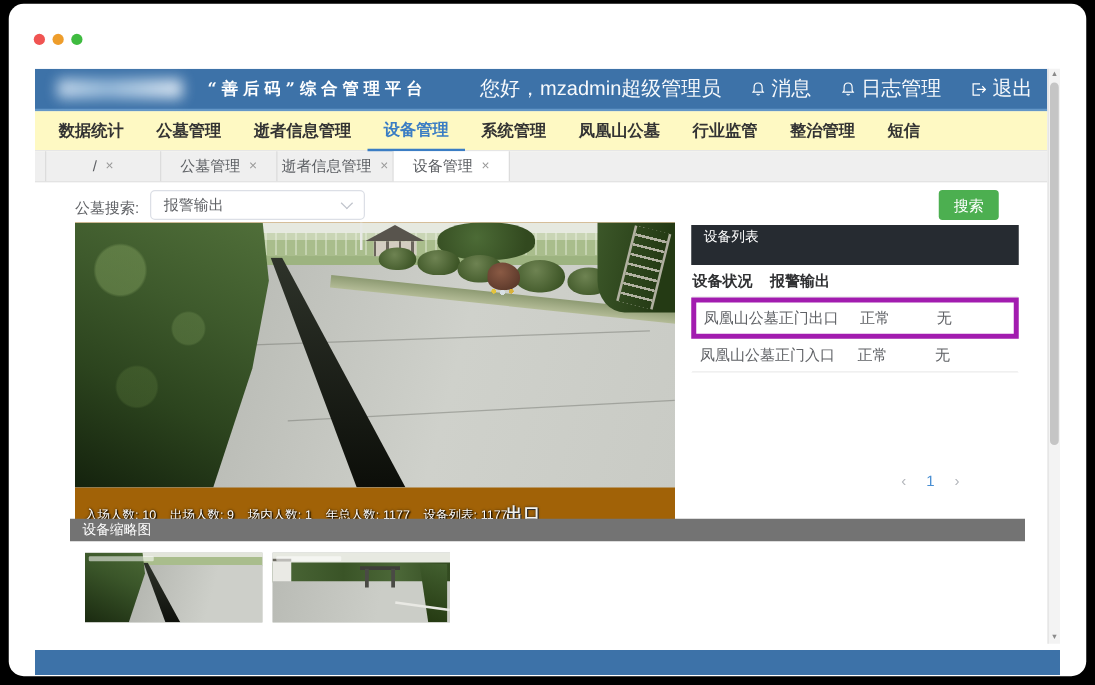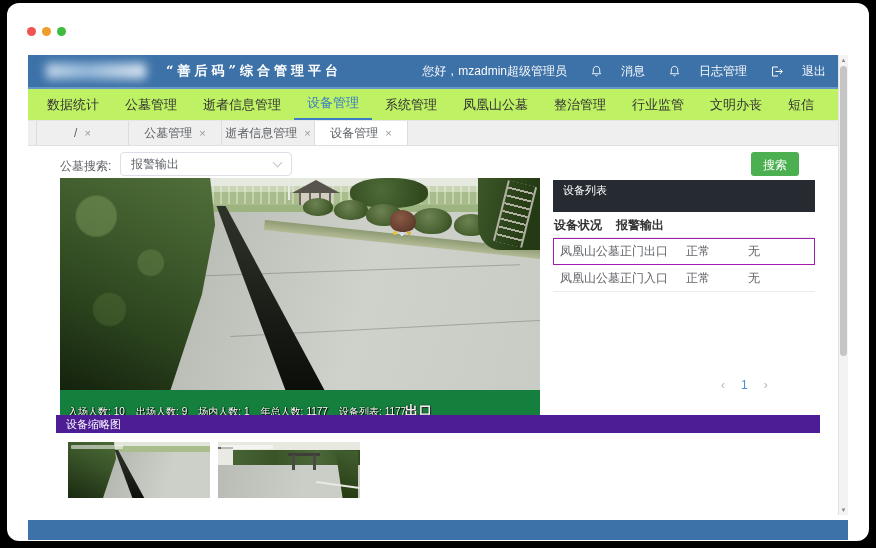--- a/index.html
+++ b/index.html
@@ -14,45 +14,45 @@
 
   
   .app{position:absolute;left:21px;top:52px;width:820px;height:460px;background:#fff;font-size:12px;color:#333;}
   .page{position:absolute;left:0;top:0;width:810px;height:460px;overflow:hidden;}
 
   
   .app-header{height:33px;background:#3d72a8;border-bottom:2px solid #6497c7;display:flex;align-items:center;padding:16px 12px;color:#fff;box-sizing:border-box;}
   .logo-blur{width:100px;height:16px;margin-left:6px;border-radius:3px;
      background:linear-gradient(90deg,#cfe0f0,#9fc0de 40%,#e8f0f8);filter:blur(5px);opacity:.9;}
   .app-title{margin-left:20px;font-family:"DejaVu Serif","Liberation Serif",serif;font-weight:bold;font-size:13px;letter-spacing:4px;white-space:nowrap;}
-  .header-right{margin-left:auto;display:flex;align-items:center;gap:24px;font-size:12px;color:rgba(255,255,255,.96);white-space:nowrap;}
-  .hr-item{display:flex;align-items:center;gap:19px;cursor:pointer;}
+  .header-right{margin-left:auto;display:flex;align-items:center;gap:24px;font-size:16px;color:rgba(255,255,255,.96);white-space:nowrap;}
+  .hr-item{display:flex;align-items:center;gap:5px;cursor:pointer;}
   .hr-item svg{display:block;}
 
   
-  .navbar{height:31px;background:#bef264;border-bottom:1px solid #e6e6e6;display:flex;align-items:flex-end;padding-left:6px;box-sizing:content-box;}
+  .navbar{height:31px;background:#fef9c3;border-bottom:1px solid #e6e6e6;display:flex;align-items:center;padding-left:6px;box-sizing:content-box;font-weight:bold;}
   .nav-item{padding:0 13px;line-height:31px;font-size:13px;color:#333;cursor:pointer;box-sizing:border-box;}
   .nav-item.active{color:#3b7dc4;border-bottom:2px solid #3b7dc4;}
 
   
   .tabbar{height:24px;background:#efefef;border-bottom:1px solid #e0e0e0;display:flex;}
   .tab{width:93px;display:flex;align-items:center;justify-content:center;gap:7px;font-size:12px;color:#5c5f63;border-right:1px solid #dcdcdc;cursor:pointer;box-sizing:border-box;}
   .tab:first-child{margin-left:8px;border-left:1px solid #dcdcdc;}
   .tab.active{background:#fff;}
   .tab-close{color:#999;font-size:11px;line-height:1;}
 
   
   .content{position:relative;height:368px;background:#fff;}
   .search-label{position:absolute;left:32px;top:12px;font-size:12px;color:#606266;}
   .search-select{position:absolute;left:92px;top:6px;width:172px;height:24px;border:1px solid #dcdfe6;border-radius:4px;background:#fff;display:flex;align-items:center;padding:0 10px;box-sizing:border-box;color:#606266;font-size:12px;cursor:pointer;}
   .chev{width:6px;height:6px;border-right:1px solid #c0c4cc;border-bottom:1px solid #c0c4cc;transform:rotate(45deg);margin-left:auto;margin-top:-3px;}
   .search-btn{position:absolute;left:723px;top:6px;width:48px;height:24px;background:#4caf50;border:none;border-radius:3px;color:#fff;font-size:12px;text-align:center;line-height:24px;cursor:pointer;}
 
   
-  .video{position:absolute;left:32px;top:32px;width:480px;height:248px;overflow:hidden;background:#15803d;}
+  .video{position:absolute;left:32px;top:32px;width:480px;height:248px;overflow:hidden;background:#a16207;}
   .video *{position:absolute;}
   .v-top{left:0;top:0;width:100%;height:38px;
      background:linear-gradient(#e6e9e0 0 8px,#c9d5b5 8px 14px,#a9bd8c 14px 27px,#9db380 27px 38px);}
   .v-orchard{left:0;top:8px;width:100%;height:18px;
      background:repeating-linear-gradient(90deg,rgba(242,246,234,.38) 0 2px,transparent 2px 8px);}
   .v-road{left:0;top:34px;width:100%;height:178px;
      background:linear-gradient(105deg,#9fa19b 0%,#bcbeb8 30%,#cfd1cb 62%,#c9cbc5 100%);}
   .v-joint{height:1px;background:rgba(110,112,106,.45);}
   .v-rightslope{left:205px;top:42px;width:285px;height:10px;background:linear-gradient(#8d9a72,#b3bb96);transform:rotate(6deg);transform-origin:left top;}
   .v-tree{left:290px;top:0;width:78px;height:30px;border-radius:45%;background:radial-gradient(circle at 40% 40%,#4c6b36,#32491f 80%);}
@@ -84,32 +84,32 @@
   .st-v{margin-left:3px;}
   .v-gate{left:345px;bottom:6px;font-size:13px;font-weight:bold;color:#f2f2ee;
      text-shadow:0 0 2px #222,1px 1px 0 #333;letter-spacing:1px;}
 
   
   .device-panel{position:absolute;left:525px;top:34px;width:262px;}
   .panel-header{height:32px;background:#262b31;color:#fff;font-size:11px;line-height:20px;padding-left:10px;}
   .dt-row{display:flex;align-items:center;height:24px;border:1px solid transparent;border-bottom:1px solid #ebebeb;box-sizing:content-box;}
   .dt-row.head{font-weight:bold;color:#303133;}
   .dt-row.body{height:25px;color:#606266;}
-  .dt-row.selected{border:1px solid #a21caf;}
+  .dt-row.selected{border:4px solid #a21caf;}
   .dt-c1{width:126px;padding-left:6px;}
   .dt-c2{width:62px;}
   .dt-c3{width:62px;}
 
   
   .pagination{position:absolute;left:693px;top:232px;display:flex;gap:16px;align-items:center;font-size:12px;color:#b4b7bc;}
   .pg-num{color:#4a8fd3;cursor:pointer;}
   .pg-arrow{cursor:pointer;}
 
   
-  .thumb-bar{position:absolute;left:28px;top:269px;width:764px;height:18px;background:#4c1d95;color:#fff;font-size:11px;line-height:18px;padding-left:10px;box-sizing:border-box;}
+  .thumb-bar{position:absolute;left:28px;top:269px;width:764px;height:18px;background:#737373;color:#fff;font-size:11px;line-height:18px;padding-left:10px;box-sizing:border-box;}
   .thumbs{position:absolute;left:40px;top:296px;display:flex;gap:8px;}
   .thumb{width:142px;height:56px;position:relative;overflow:hidden;background:#c3c5bf;cursor:pointer;}
   .thumb *{position:absolute;}
   .t-ts{left:3px;top:3px;width:52px;height:4px;background:rgba(255,255,255,.55);border-radius:1px;}
   .t1-hills{left:0;top:0;width:100%;height:11px;background:linear-gradient(#e2e5da 0 4px,#a9bd8c 4px 11px);}
   .t1-road{left:0;top:10px;width:100%;height:46px;background:linear-gradient(105deg,#a3a59f,#cdcfc9 70%);}
   .t1-hedge{left:0;top:0;width:50px;height:56px;clip-path:polygon(0 0,92% 0,96% 30%,70% 100%,0 100%);
      background:linear-gradient(205deg,#4c6a36 0%,#3a5529 40%,#1a2a10 100%);}
   .t1-ditch{left:44px;top:8px;width:34px;height:48px;clip-path:polygon(8% 0,18% 0,95% 100%,60% 100%);background:linear-gradient(#2e332a,#0e100b);}
   .t2-sky{left:0;top:0;width:100%;height:9px;background:#e7e9e1;}
@@ -182,23 +182,22 @@
         </div>
       </div>
 
       <div class="navbar">
         <div class="nav-item">数据统计</div>
         <div class="nav-item">公墓管理</div>
         <div class="nav-item">逝者信息管理</div>
         <div class="nav-item active">设备管理</div>
         <div class="nav-item">系统管理</div>
         <div class="nav-item">凤凰山公墓</div>
+        <div class="nav-item">行业监管</div>
         <div class="nav-item">整治管理</div>
-        <div class="nav-item">行业监管</div>
-        <div class="nav-item">文明办丧</div>
         <div class="nav-item">短信</div>
       </div>
 
       <div class="tabbar">
         <div class="tab">
           <span>/</span>
           <span class="tab-close">×</span>
         </div>
         <div class="tab">
           <span>公墓管理</span>

